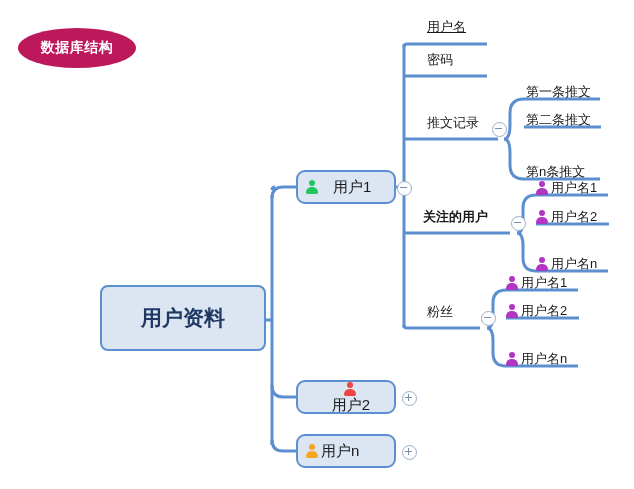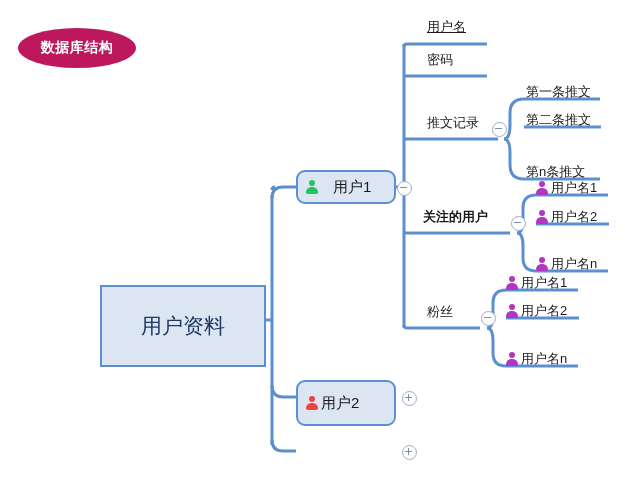--- a/index.html
+++ b/index.html
@@ -42,31 +42,31 @@
     letter-spacing: 0.5px;
     z-index: 6;
   }
 
   
   .root-node {
     position: absolute;
     left: 100px;
     top: 285px;
     width: 166px;
-    height: 82px;
+    height: 66px;
     box-sizing: border-box;
     border: 2px solid #5b8fd0;
-    border-radius: 0;
+    border-radius: 8px;
     background: #dce6f2;
     display: flex;
     align-items: center;
     justify-content: center;
     font-size: 21px;
     color: #1f3864;
-    font-weight: normal;
+    font-weight: bold;
     z-index: 5;
   }
 
   
   .user-node {
     position: absolute;
     box-sizing: border-box;
     border: 2px solid #5b8fd0;
     border-radius: 9px;
     background: #dce6f2;
@@ -247,26 +247,30 @@
   <div class="root-node">
     <span>用户资料</span>
   </div>
 
   <div class="user-node" style="left:296px; top:170px; width:100px; height:34px;gap:12px;">
     <span class="person-icon" style="color:#22c55e;"></span>
     <span class="label">用户1</span>
   </div>
   <div class="toggle" style="left:397px; top:181px;"></div>
 
-  <div class="user-node" style="left:296px; top:380px; width:100px; height:46px;">
+  <div class="user-node" style="left:296px; top:380px; width:100px; height:34px;flex-direction:column;">
     <span class="person-icon" style="color:#ef4444;"></span>
     <span class="label">用户2</span>
   </div>
   <div class="toggle plus" style="left:402px; top:391px;"></div>
 
+  <div class="user-node" style="left:296px; top:434px; width:100px; height:34px;">
+    <span class="person-icon" style="color:#f5a623;"></span>
+    <span class="label">用户n</span>
+  </div>
   <div class="toggle plus" style="left:402px; top:445px;"></div>
 
   <div class="leaf" style="left:424px; top:18px;text-decoration:underline;">
     <span class="label">用户名</span>
   </div>
   <div class="leaf" style="left:424px; top:51px;">
     <span class="label">密码</span>
   </div>
   <div class="leaf" style="left:424px; top:114px;text-align:right;">
     <span class="label">推文记录</span>

